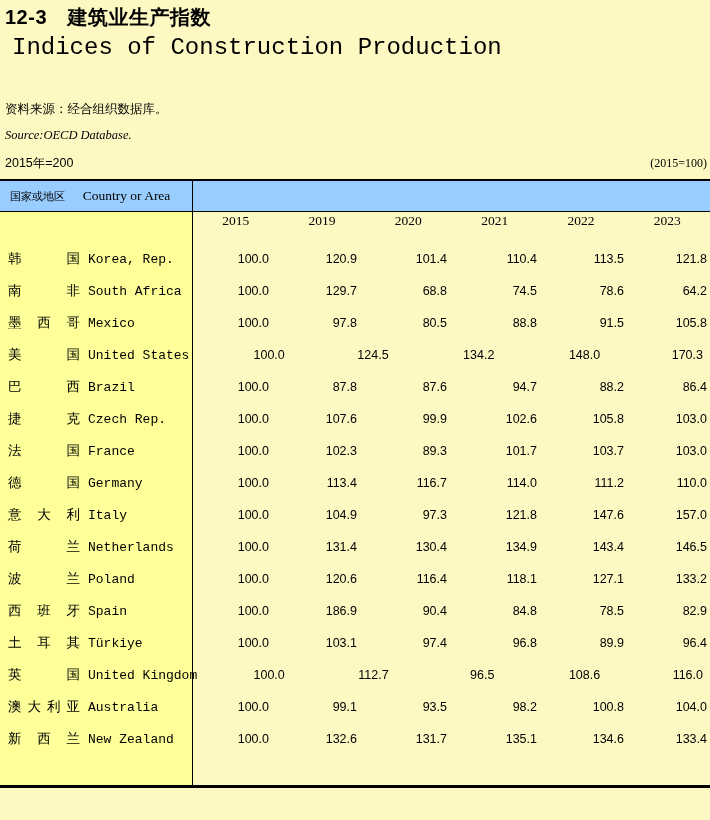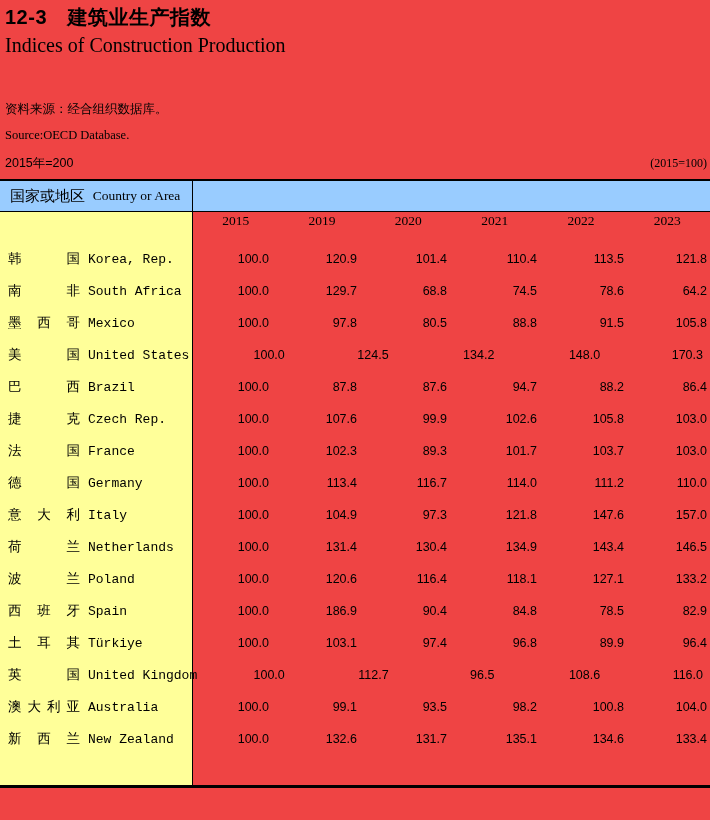--- a/index.html
+++ b/index.html
@@ -1,47 +1,47 @@
 <!DOCTYPE html>
 <html><head>
 <meta charset="utf-8">
 <style>
   html,body{margin:0;padding:0;background:#fff;}
   body{
     width:710px;height:820px;position:relative;overflow:hidden;
     font-family:"Liberation Sans",sans-serif;color:#000;
     -webkit-font-smoothing:antialiased;
   }
-  .page{position:absolute;inset:0;background:#ef4444;}
+  .page{position:absolute;inset:0;background:#fef9c3;}
 
   .title{
     position:absolute;left:5px;top:4px;
     font-size:20px;font-weight:bold;white-space:pre;letter-spacing:0.5px;
   }
   .subtitle{
-    position:absolute;left:5px;top:34px;
-    font-family:Liberation Serif, serif;font-size:20px;
+    position:absolute;left:12px;top:34px;
+    font-family:Liberation Mono, monospace;font-size:24px;
   }
   .note-cn{position:absolute;left:5px;top:101px;font-size:12.5px;}
-  .note-en{position:absolute;left:5px;top:128px;font-family:"Liberation Serif",serif;font-size:12.5px;}
+  .note-en{position:absolute;left:5px;top:128px;font-family:"Liberation Serif",serif;font-size:12.5px;font-style:italic;}
   .base-left{position:absolute;left:5px;top:155px;font-size:12.5px;}
   .base-right{position:absolute;right:3px;top:156px;font-family:"Liberation Serif",serif;font-size:12px;}
 
   .table{position:absolute;left:0;top:179px;width:710px;}
 
   .thead{
     display:flex;height:30px;background:var(--header-bg,#99CCFF);
     border-top:2px solid var(--border,#000);
     border-bottom:1px solid var(--border,#000);
   }
   .stub-h{
     width:193px;box-sizing:border-box;border-right:1px solid var(--border,#000);
     display:flex;align-items:center;padding-left:10px;flex:none;
   }
-  .stub-h .cn{font-size:15px;white-space:nowrap;}
+  .stub-h .cn{font-size:11px;white-space:nowrap;}
   .stub-h .en{flex:1;text-align:center;font-family:"Liberation Serif",serif;font-size:13.5px;padding-right:4px;white-space:nowrap;}
   .year-h{
     flex:1;border-right:1px solid var(--border,#000);
     display:flex;align-items:center;justify-content:center;
     font-family:"Liberation Serif",serif;font-size:13.5px;margin-top:40px;
   }
   .year-h:last-child{border-right:none;}
 
   .tbody{
     position:relative;height:573px;

